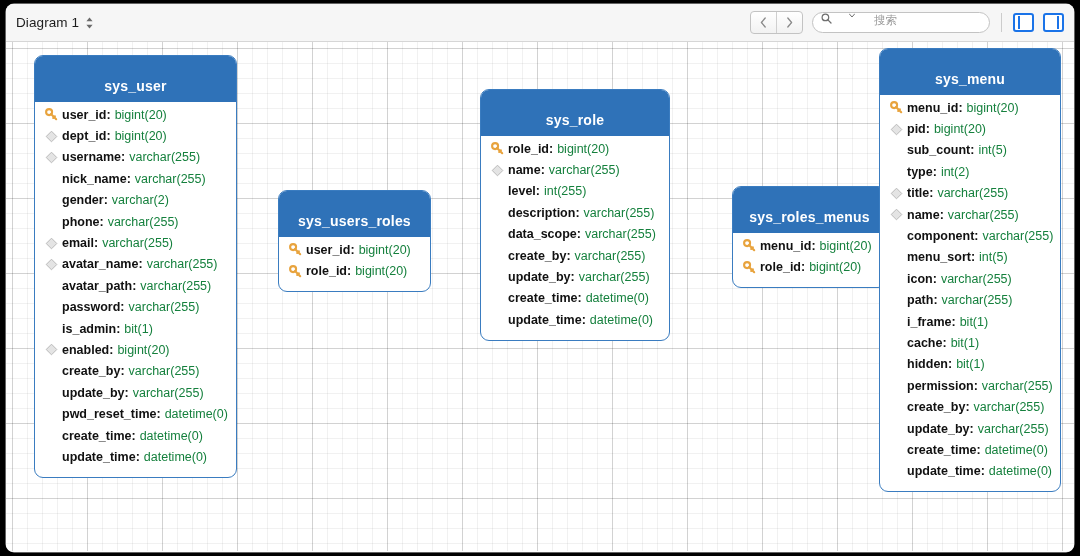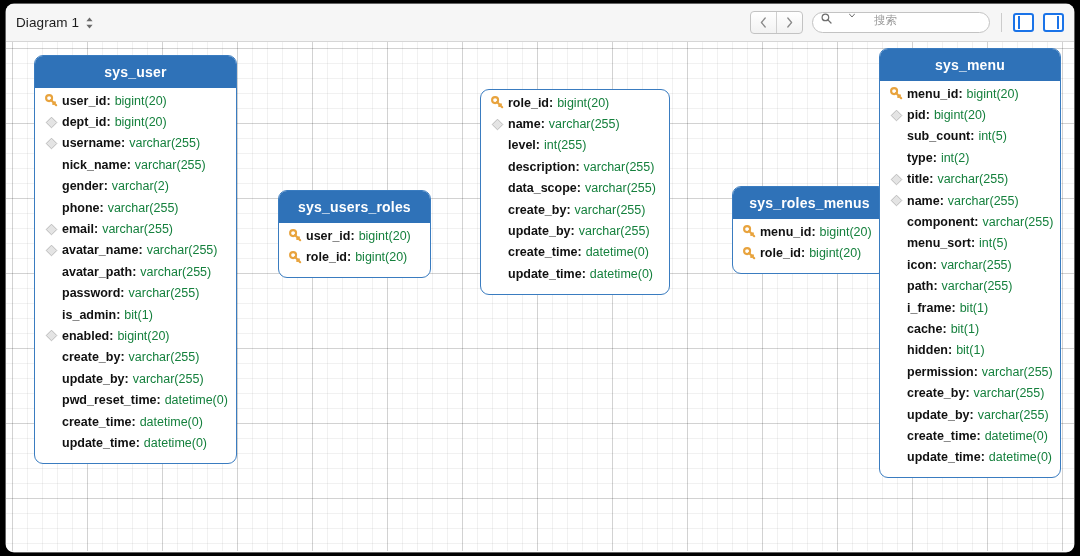--- a/index.html
+++ b/index.html
@@ -151,21 +151,21 @@
     border-radius: 9px;
     box-sizing: border-box;
     overflow: hidden;
   }
   .entity-title {
     background: #2f72b8;
     color: #ffffff;
     font-size: 14px;
     font-weight: bold;
     text-align: center;
-    padding: 8px 4px 8px;
+    padding: 22px 4px 8px;
     letter-spacing: 0.2px;
   }
   .entity-body {
     padding: 2px 0 9px;
   }
   .field {
     display: flex;
     align-items: center;
     height: 21.4px;
     padding-left: 10px;
@@ -395,20 +395,21 @@
                 <path d="M8.2 10.0 L9.9 8.3" stroke="#e8a33d" stroke-width="2.1" stroke-linecap="round"></path>
               </svg>
             </span>
             <span class="fname">role_id</span>
             <span class="colon">:</span>
             <span class="ftype">bigint(20)</span>
           </div>
         </div>
       </div>
       <div class="entity" style="left: 474px; top: 47px; width: 190px;">
+        <div class="entity-title">sys_role</div>
         <div class="entity-body">
           <div class="field">
             <span class="fi">
               <svg width="13" height="13" viewBox="0 0 13 13">
                 <circle cx="4.1" cy="4.1" r="3.0" fill="none" stroke="#e8a33d" stroke-width="2.1"></circle>
                 <path d="M6.0 6.0 L11.2 11.2" stroke="#e8a33d" stroke-width="2.1" stroke-linecap="round"></path>
                 <path d="M8.2 10.0 L9.9 8.3" stroke="#e8a33d" stroke-width="2.1" stroke-linecap="round"></path>
               </svg>
             </span>
             <span class="fname">role_id</span>

